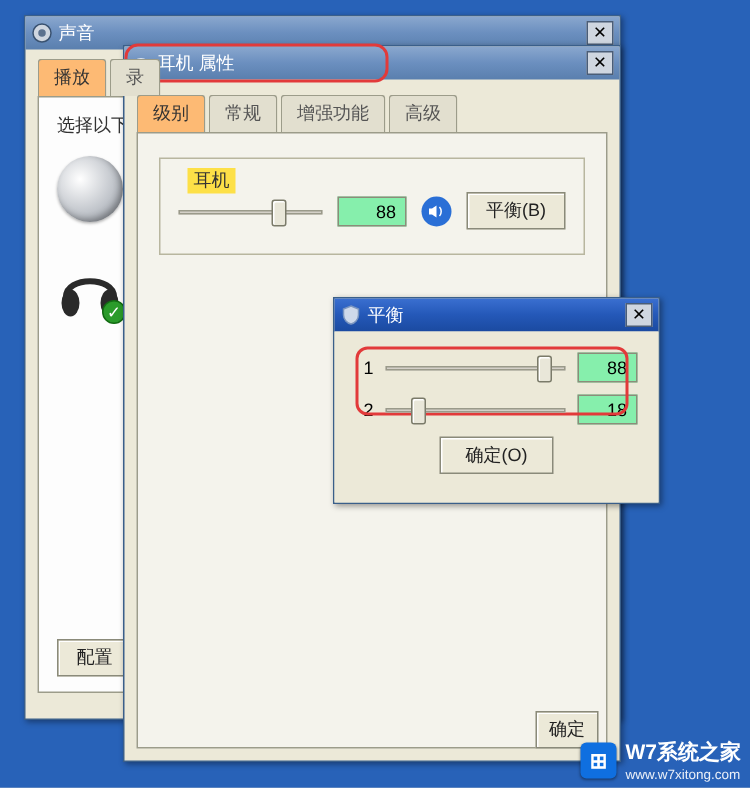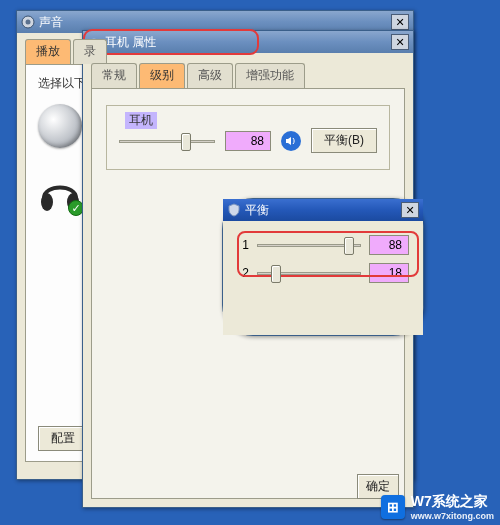--- a/index.html
+++ b/index.html
@@ -122,21 +122,21 @@
   .tabbody2 {
     flex: 1;
     border: 1px solid #9c9c8a;
     background: #f4f3ec;
     padding: 14px 14px;
     position: relative;
   }
 
   .group-label {
     position: absolute; top: 6px; left: 18px;
-    background: #c4b5fd; padding: 0 4px;
+    background: #fde047; padding: 0 4px;
     color: #333;
   }
   .group {
     border: 1px solid #b8b69f;
     margin-top: 2px;
     padding: 22px 12px 16px 12px;
     position: relative;
   }
 
   .slider-row {
@@ -155,38 +155,37 @@
     width: 10px; height: 18px;
     background: #e9e7d9;
     border: 1px solid #7b7b6a;
     border-radius: 2px;
     box-shadow: inset 1px 1px 0 #fff;
     transform: translateX(-50%);
   }
   .valbox {
     width: 46px; height: 20px;
     border: 1px solid #8c8c7a;
-    background: #f0abfc;
+    background: #86efac;
     text-align: right;
     padding: 2px 6px 0 0;
     font-size: 12px;
   }
   .sound-icon {
     width: 20px; height: 20px;
     border-radius: 50%;
     background: #2a6fd6;
     display: flex; align-items: center; justify-content: center;
     color: #fff; font-size: 11px;
   }
 
   
   .win-balance {
-    left: 222px; top: 198px; width: 202px; height: 138px;
+    left: 222px; top: 198px; width: 218px; height: 138px;
     z-index: 50;
-    border-radius: 31px;
   }
   .win-balance .titlebar {
     background: linear-gradient(#3a6fd0, #2458b8, #1b4aa0);
   }
   .bal-body {
     padding: 14px 14px 10px 14px;
     background: #ece9d8;
     height: calc(100% - 22px);
     position: relative;
   }
@@ -278,24 +277,24 @@
     </span>
     <span class="tb-title">耳机 属性</span>
     <span class="closebox">
       <span>✕</span>
     </span>
   </div>
   <div class="props-title-highlight" style="left:0px; top:-2px; width:176px; height:26px"></div>
 
   <div class="body">
     <div class="tabstrip" style="padding:4px 0 0 0">
+      <div class="tab">级别</div>
       <div class="tab inactive">常规</div>
-      <div class="tab">级别</div>
+      <div class="tab inactive">增强功能</div>
       <div class="tab inactive">高级</div>
-      <div class="tab inactive">增强功能</div>
     </div>
 
     <div class="tabbody2">
       <div class="group">
         <span class="group-label">耳机</span>
         <div class="slider-row">
           <div class="slider">
             <div class="track"></div>
             <div class="thumb" style="left:70%"></div>
           </div>
@@ -343,24 +342,27 @@
 
     <div class="bal-row">
       <span class="lbl">2</span>
       <div class="slider">
         <div class="track"></div>
         <div class="thumb" style="left: 18%;"></div>
       </div>
       <div class="valbox">18</div>
     </div>
 
+    <div class="bal-ok-row">
+      <button class="btn" style="padding:3px 16px">确定(O)</button>
+    </div>
   </div>
 </div>
 
 <div class="watermark">
   <div class="wm-icon">
       <span>⊞</span>
     </div>
   <div>
     <div>W7系统之家</div>
-    <div style="font-size:9px; font-weight:bold; opacity:.9">www.w7xitong.com</div>
+    <div style="font-size:9px; font-weight:normal; opacity:.9">www.w7xitong.com</div>
   </div>
 </div>
 
 </body></html>

